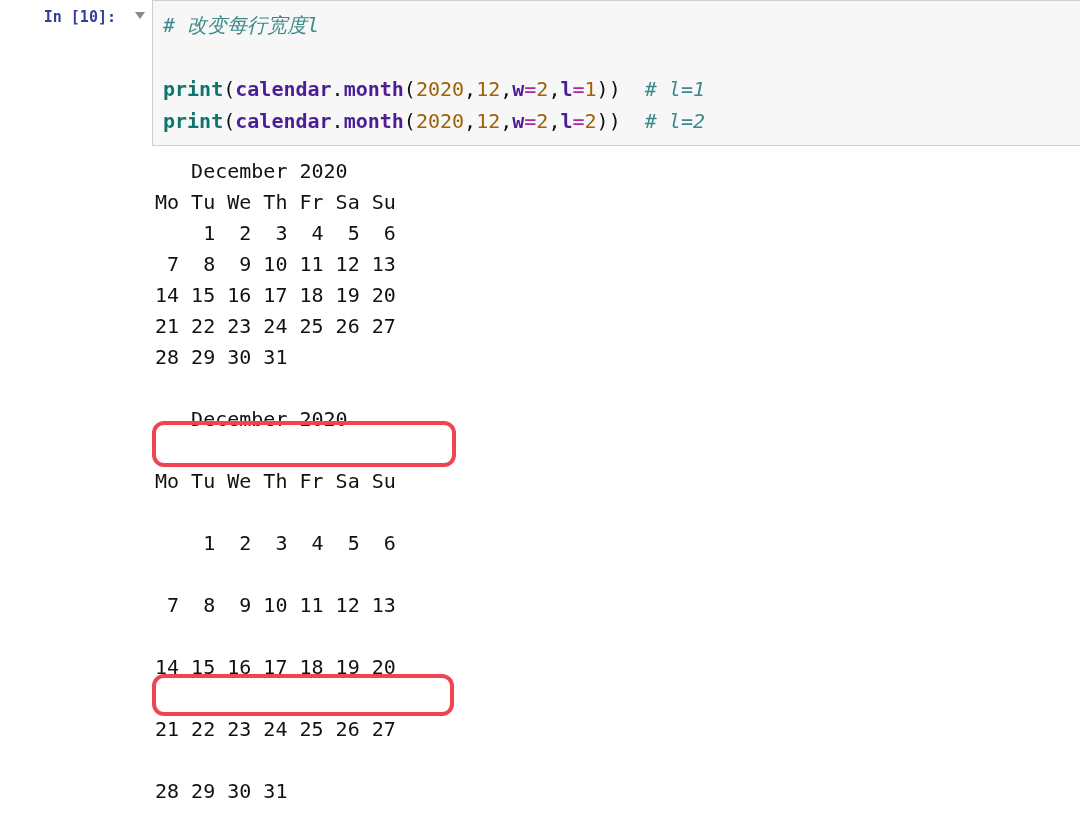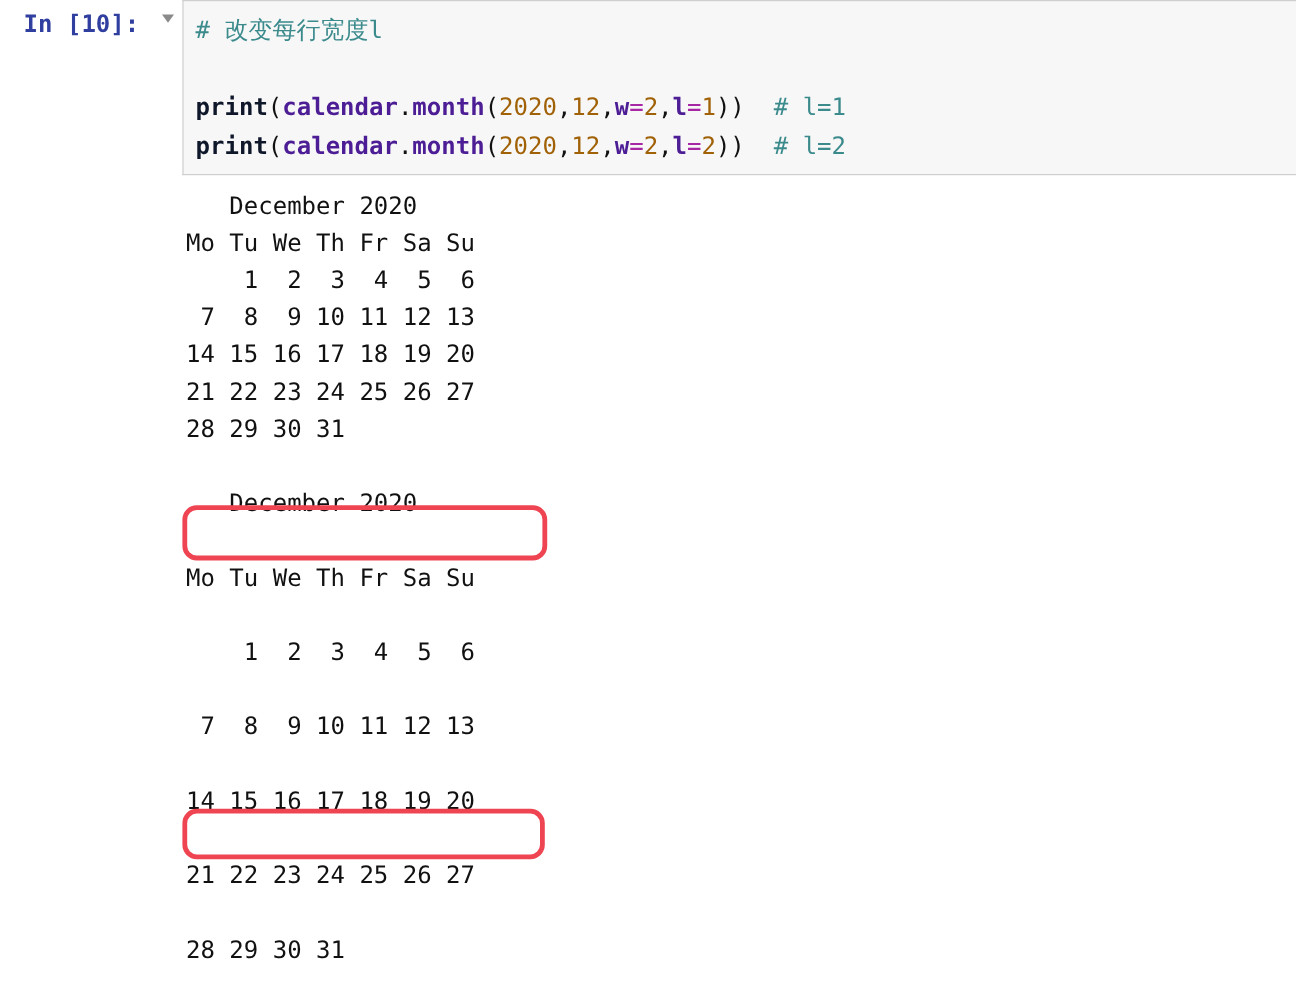--- a/index.html
+++ b/index.html
@@ -14,21 +14,21 @@
     .cell {
       display: flex;
       align-items: flex-start;
     }
     .prompt {
       width: 128px;
       text-align: right;
       padding: 8px 12px 8px 0;
       color: #303F9F;
       font-weight: bold;
-      font-size: 20px;
+      font-size: 15px;
       flex-shrink: 0;
     }
     .dropdown-indicator {
       width: 24px;
       padding-top: 10px;
       display: flex;
       justify-content: center;
       align-items: flex-start;
       flex-shrink: 0;
     }
@@ -41,22 +41,22 @@
       flex: 1;
       background: #f7f7f7;
       border: 1px solid #cfcfcf;
       border-right: none;
       padding: 8px 10px;
       line-height: 1.6;
       white-space: pre;
       font-family: monospace;
       font-size: 20px;
     }
-    .c-comment { color: #3b8a8c; }
-    .c-keyword { color: #0f172a; font-weight: bold; }
+    .c-comment { color: #3b8a8c; font-style: italic; }
+    .c-keyword { color: #0f766e; font-weight: bold; }
     .c-paren { color: #111; }
     .c-num { color: #a16207; }
     .c-kw { color: #4c1d95; font-weight: bold; }
     .c-op { color: #a626a4; }
     .output-region {
       padding-left: 155px;
       padding-top: 10px;
       font-family: monospace;
       font-size: 20px;
       line-height: 1.55;

